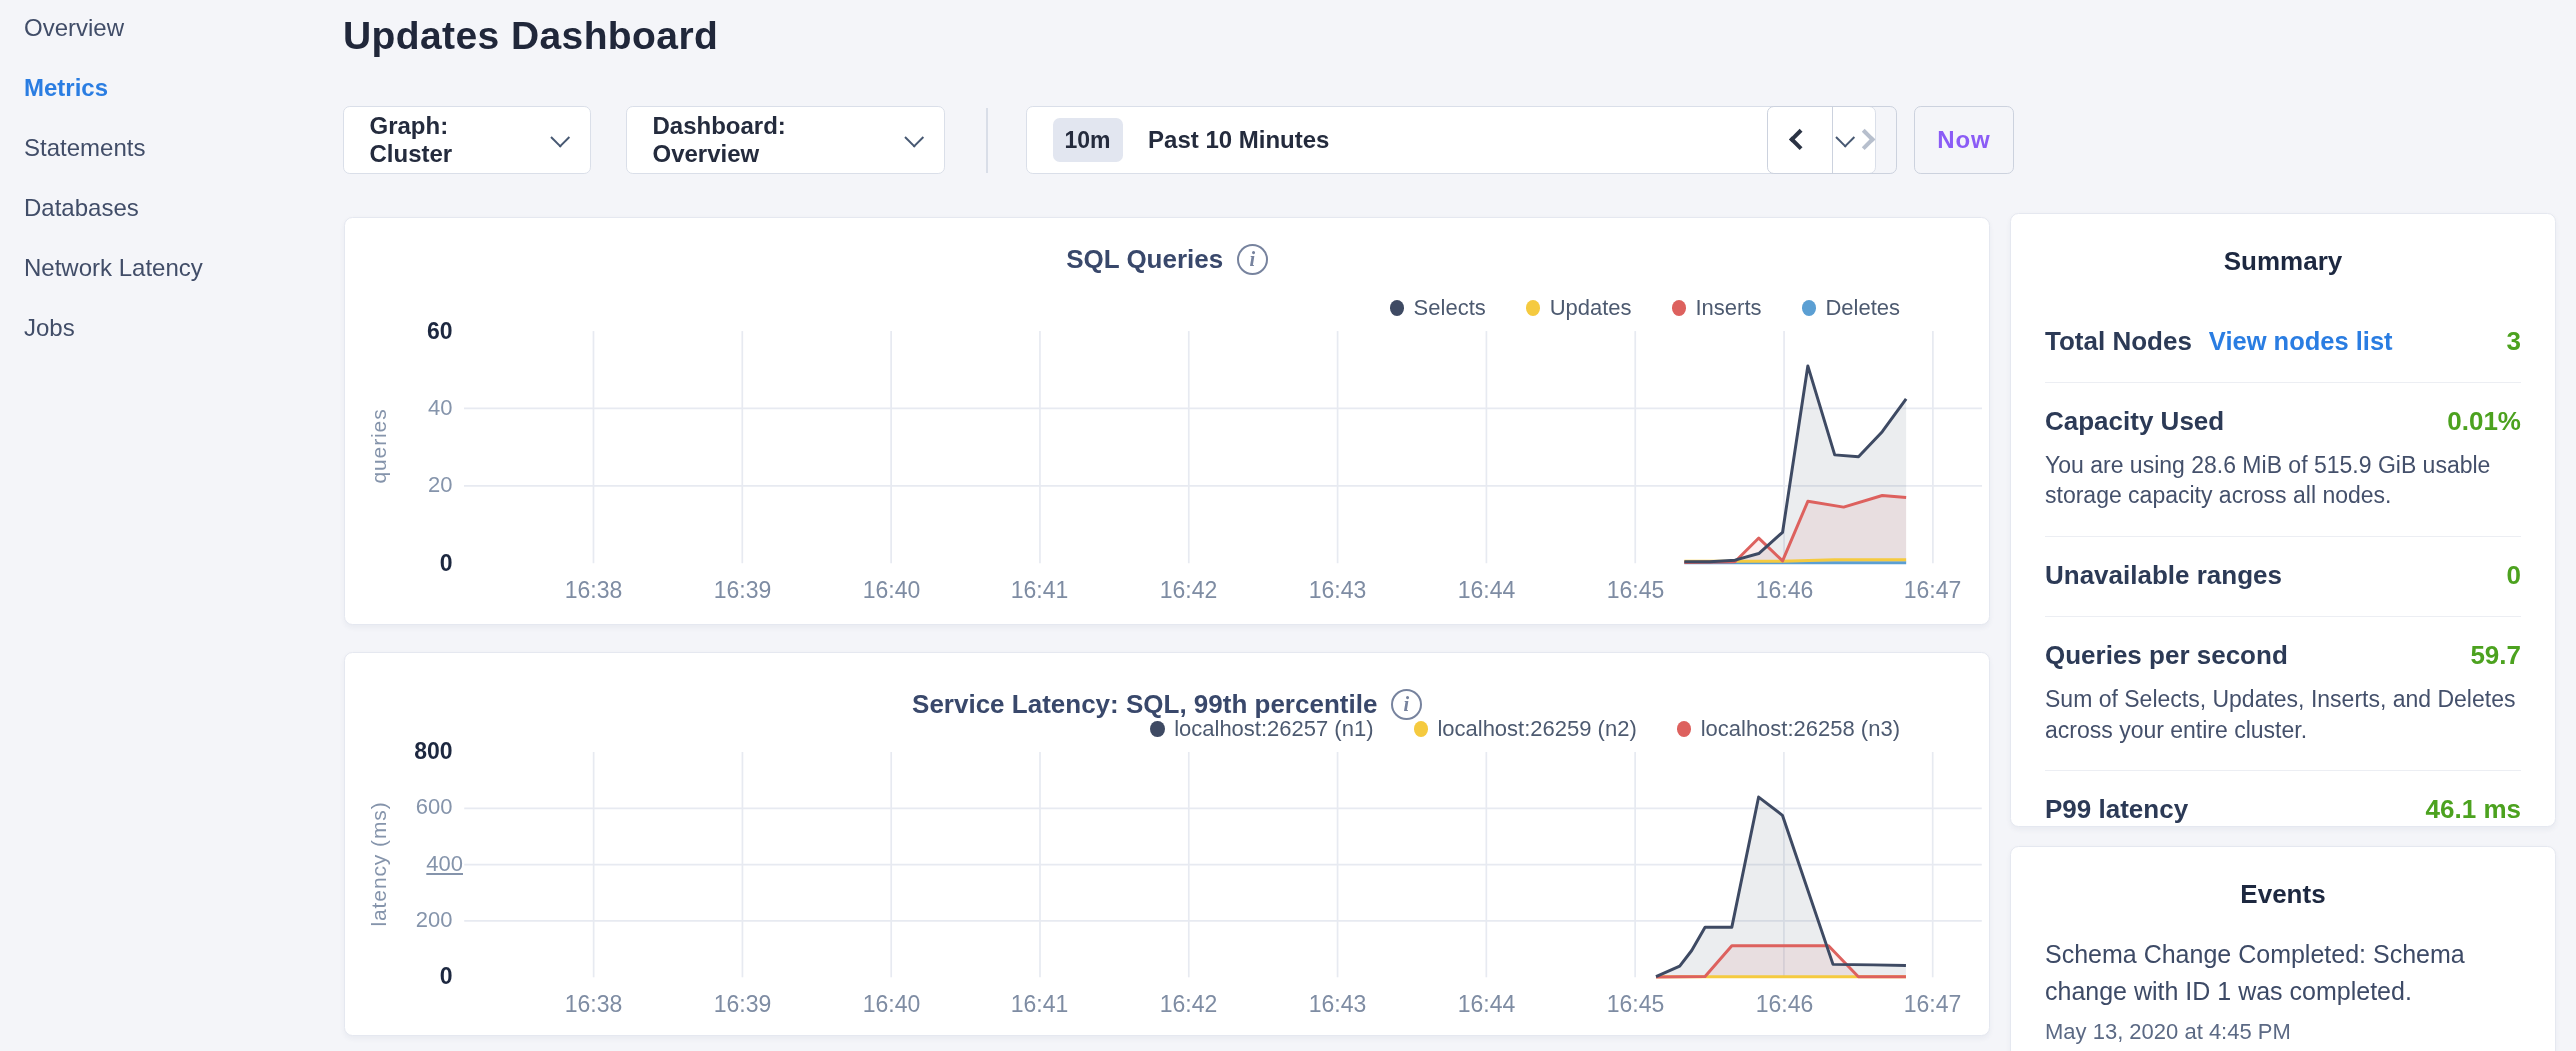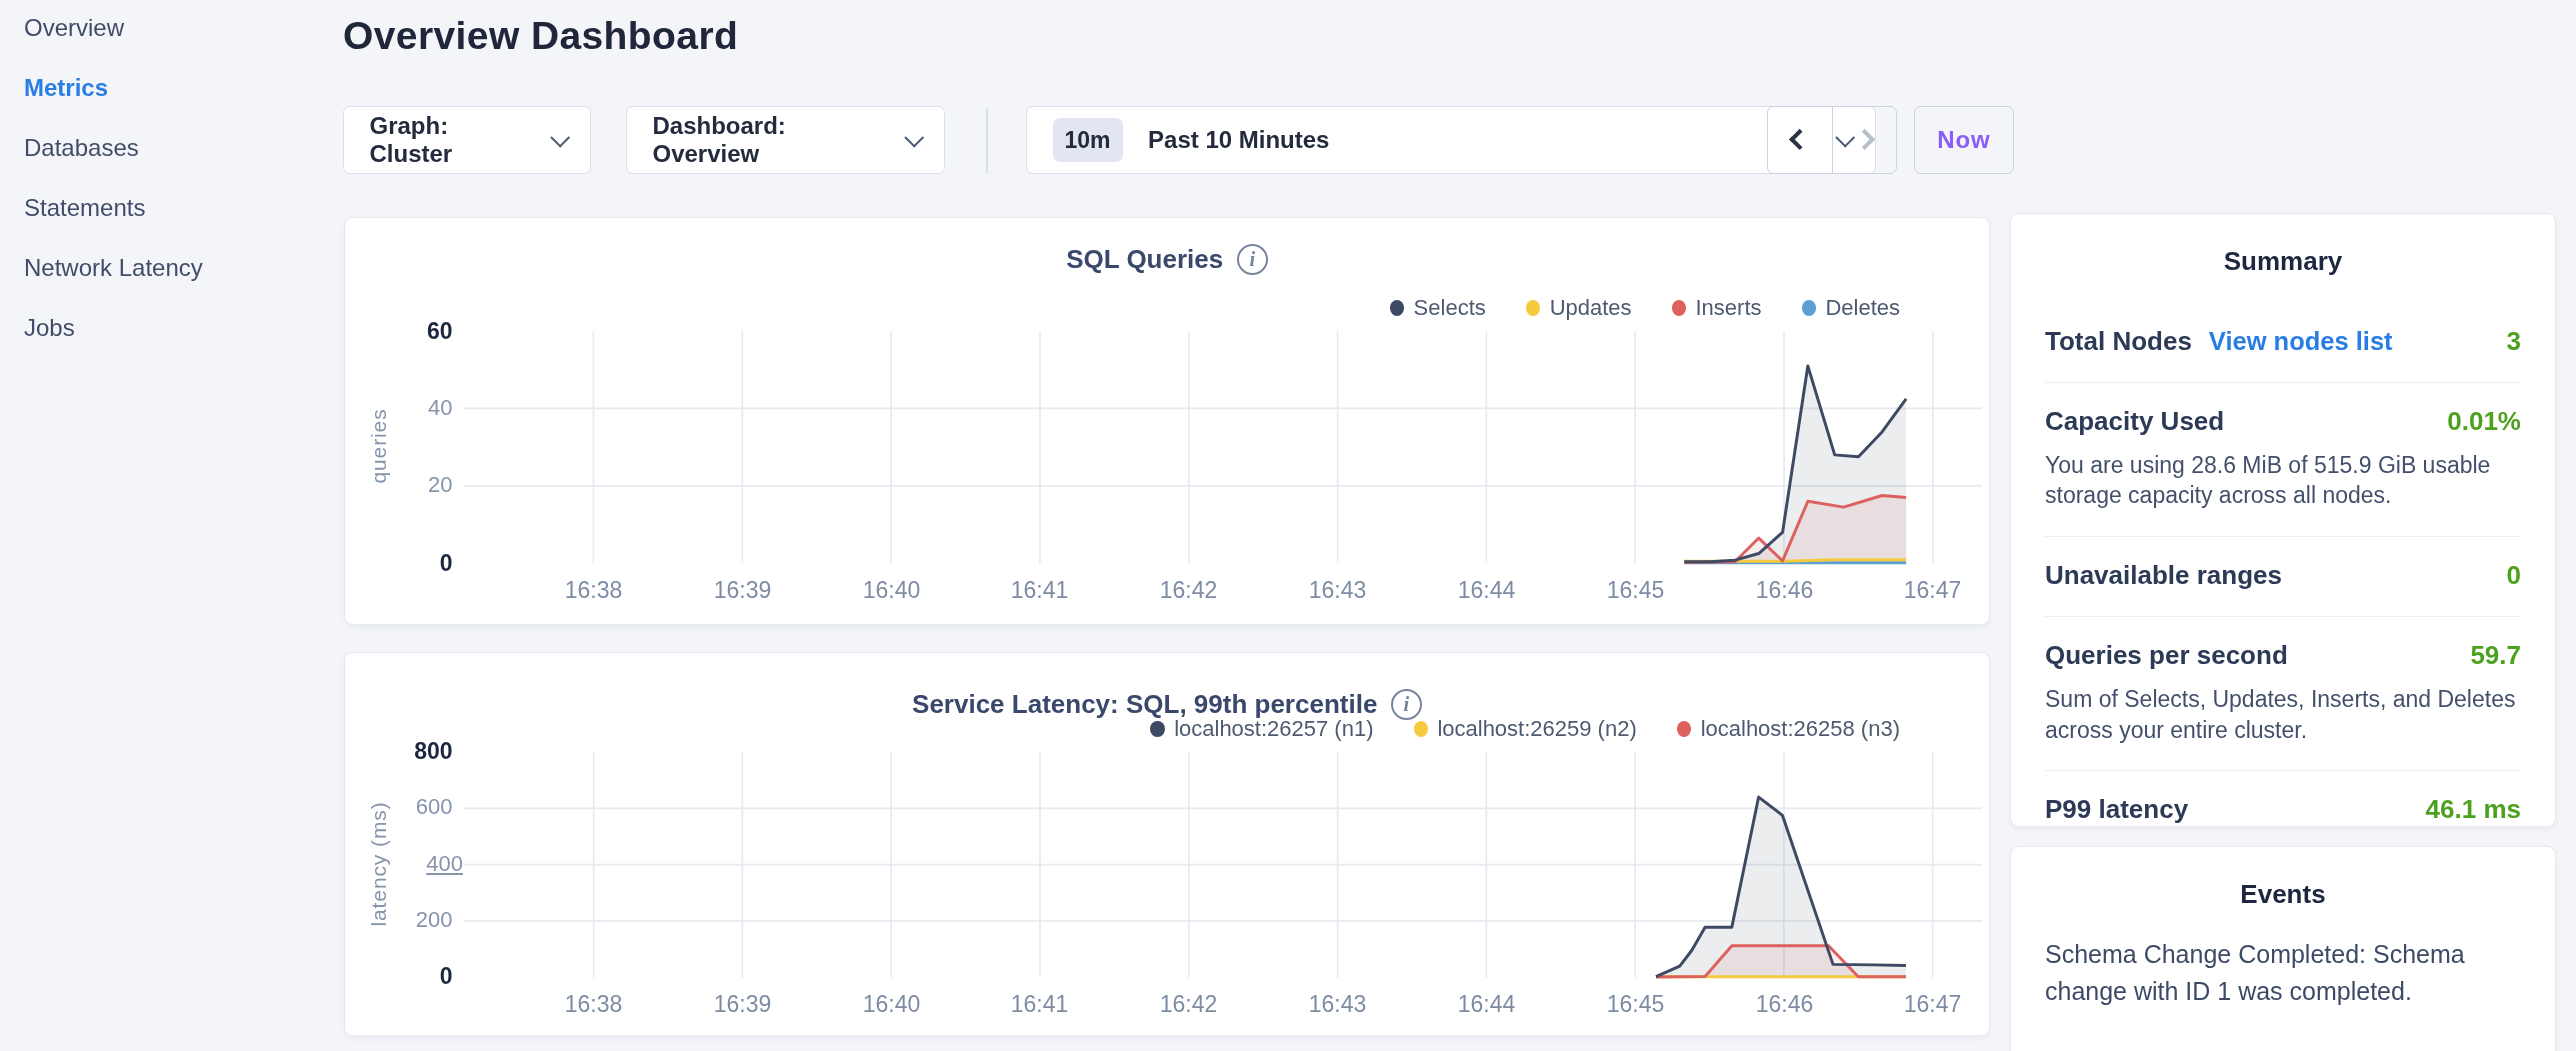--- a/index.html
+++ b/index.html
@@ -65,27 +65,27 @@
   .event-item { margin:25.5px 34px 0 34px; }
   .event-text { font-size:25px; line-height:1.5; color:#3d4a66; }
   .event-time { margin-top:8.5px; font-size:22px; color:#5b6984; }
 </style>
 </head>
 <body>
 
 <nav class="sidebar" id="sidebar">
     <div class="side-item">Overview</div>
     <div class="side-item active">Metrics</div>
+    <div class="side-item">Statements</div>
     <div class="side-item">Databases</div>
-    <div class="side-item">Statements</div>
     <div class="side-item">Network Latency</div>
     <div class="side-item">Jobs</div>
   </nav>
 
-<h1 class="page-title">Overview Dashboard</h1>
+<h1 class="page-title">Updates Dashboard</h1>
 
 <div class="toolbar-box" id="dd-graph">
   <span>Graph: Cluster</span>
   <span class="chev-down"></span>
 </div>
 
 <div class="toolbar-box" id="dd-dashboard">
   <span>Dashboard: Overview</span>
   <span class="chev-down"></span>
 </div>
@@ -257,16 +257,17 @@
         </div>
       </div>
     </div>
 </section>
 
 <section class="card" id="events-panel">
   <div class="panel-heading">Events</div>
   <div id="events-list">
       <div class="event-item">
         <div class="event-text">Schema Change Completed: Schema change with ID 1 was completed.</div>
+        <div class="event-time">May 13, 2020 at 4:45 PM</div>
       </div>
     </div>
 </section>
 
 
 </body></html>

